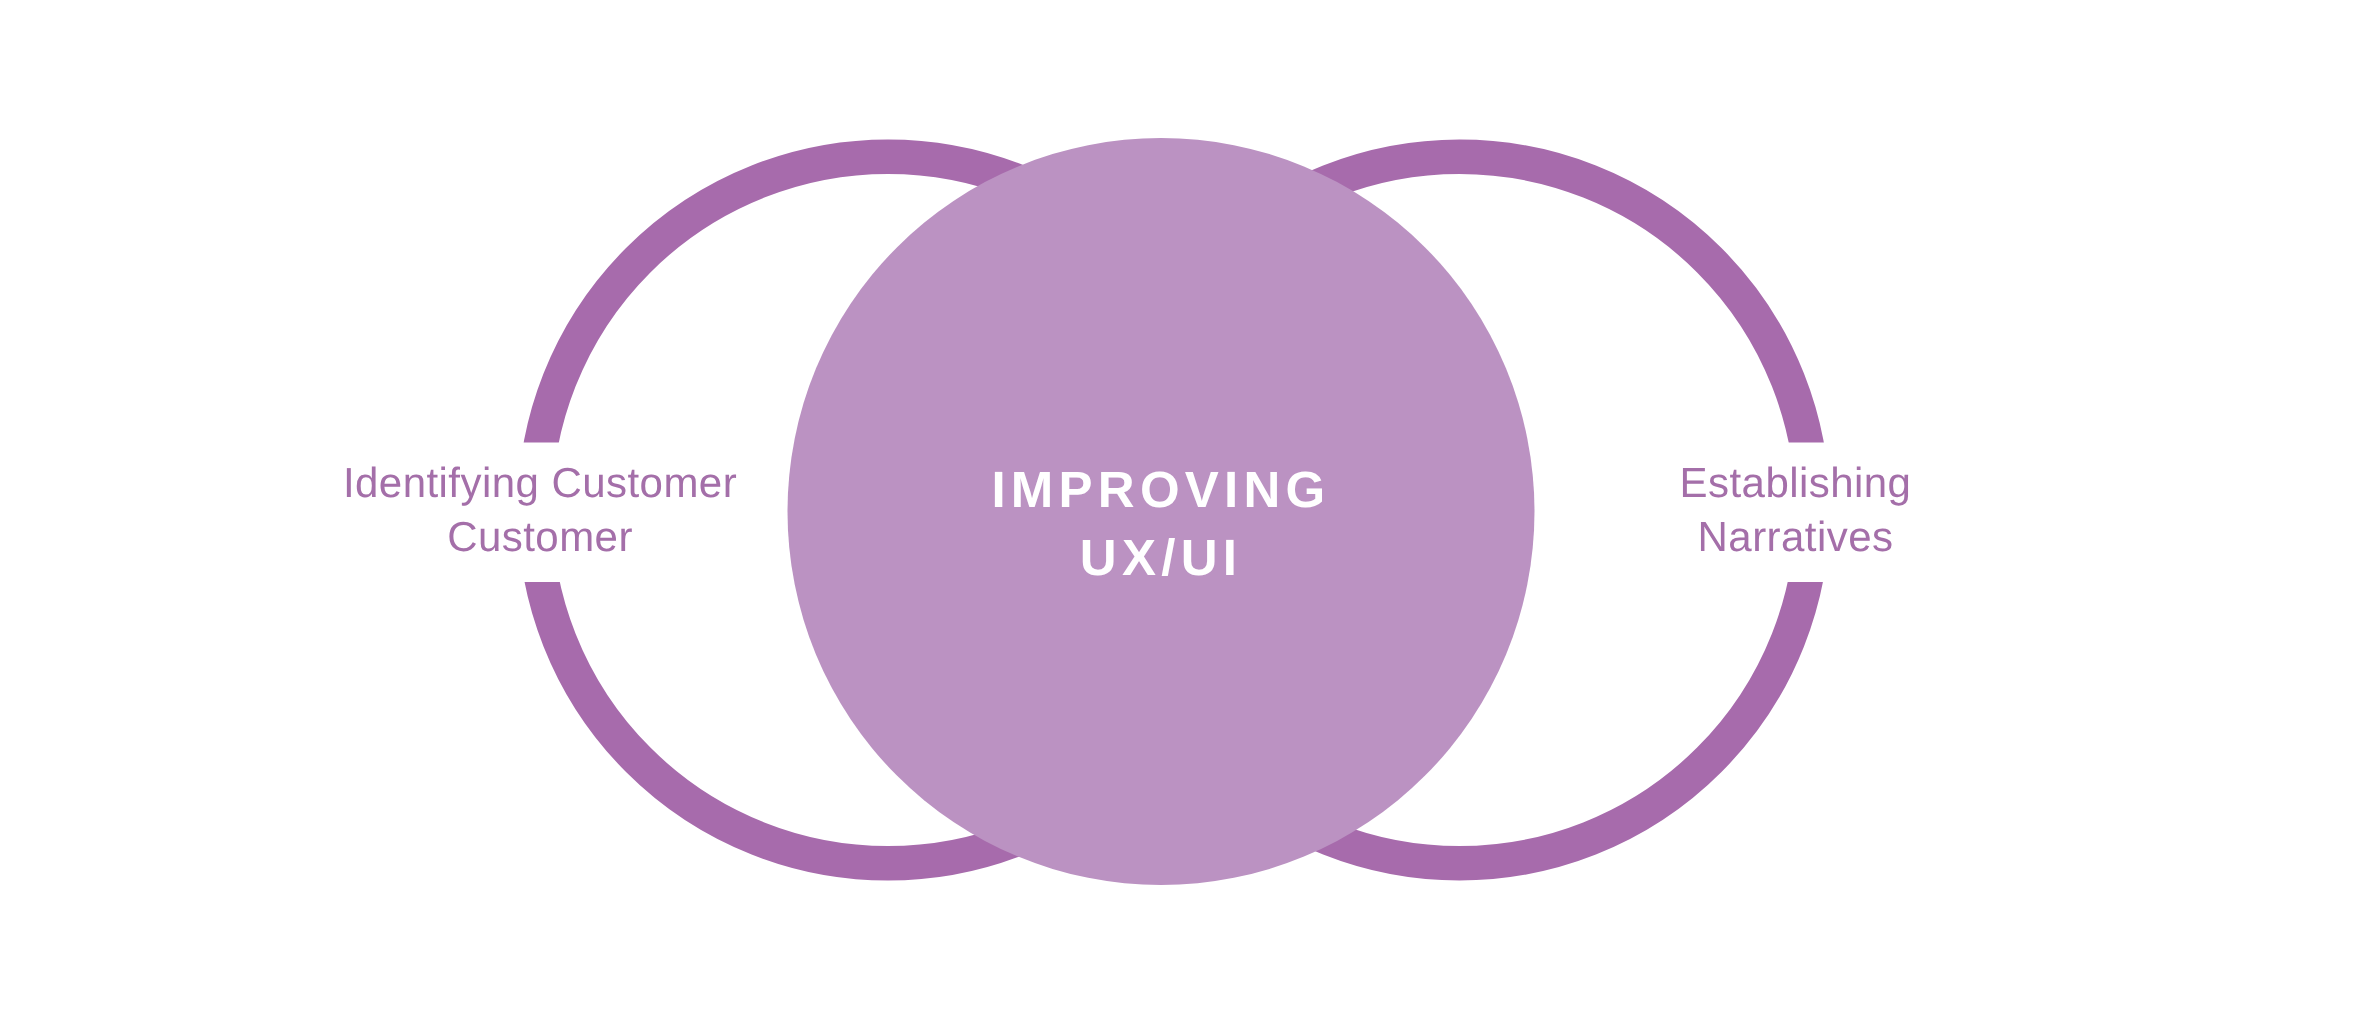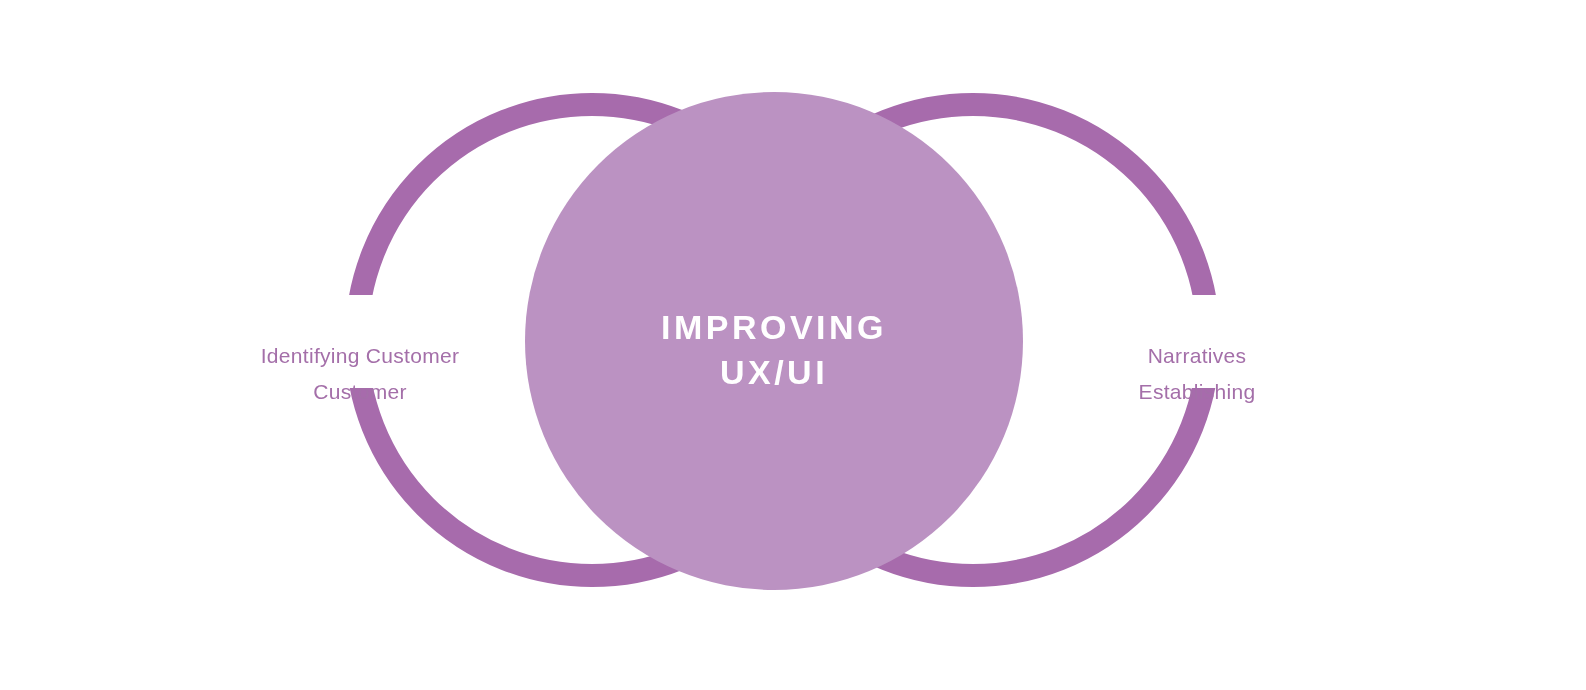--- a/index.html
+++ b/index.html
@@ -36,26 +36,25 @@
   .label {
     position: absolute;
     width: 400px;
     text-align: center;
   }
   .label span {
     display: block;
   }
   .side-label {
     top: 304px;
-    font-size: 21px;
+    font-size: 28px;
     line-height: 36px;
     letter-spacing: 0.3px;
     color: var(--side-label-text, #a46fa9);
     font-weight: 400;
-    margin-top: 34px;
   }
   .side-label.left  { left: 160px; }
   .side-label.right { left: 997px; }
   .center-label {
     left: 574px;
     top: 305px;
     font-size: 34px;
     line-height: 45px;
     letter-spacing: 3.5px;
     font-weight: 700;
@@ -83,17 +82,17 @@
     <span>Identifying Customer</span>
     <span>Customer</span>
   </div>
 
   <div class="label center-label">
     <span>IMPROVING</span>
     <span>UX/UI</span>
   </div>
 
   <div class="label side-label right">
+    <span>Establishing</span>
     <span>Narratives</span>
-    <span>Establishing</span>
   </div>
 
 </div>
 
 </body></html>

